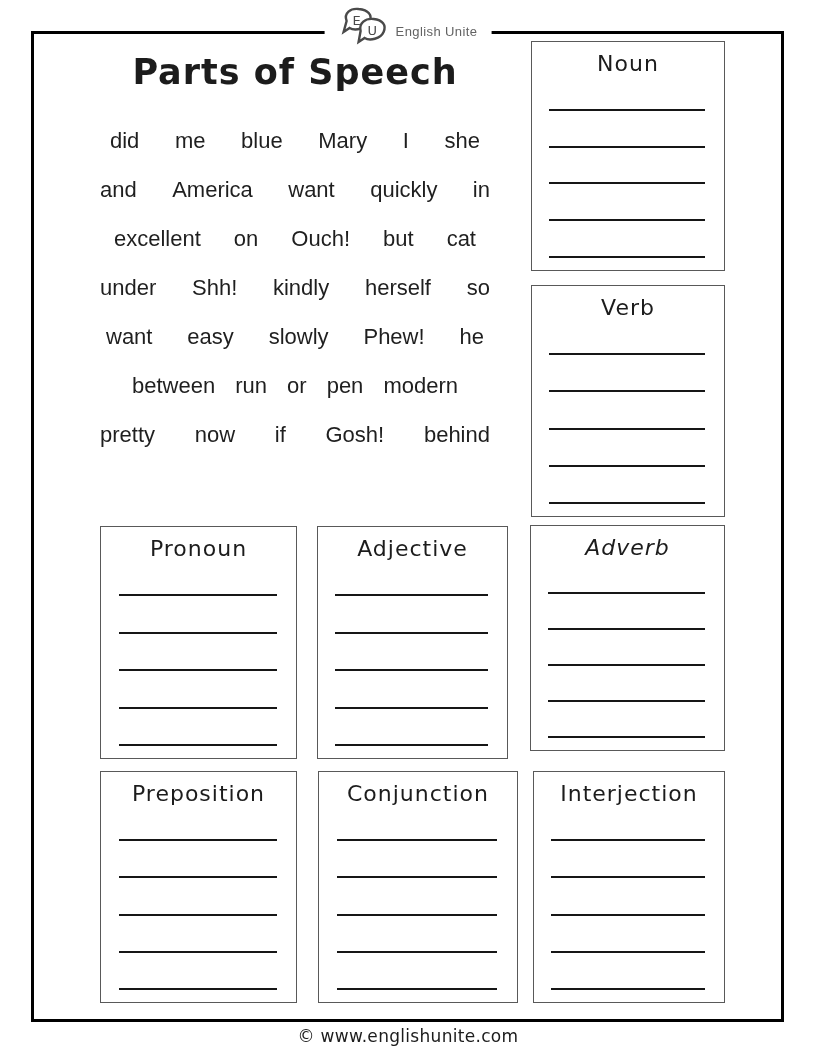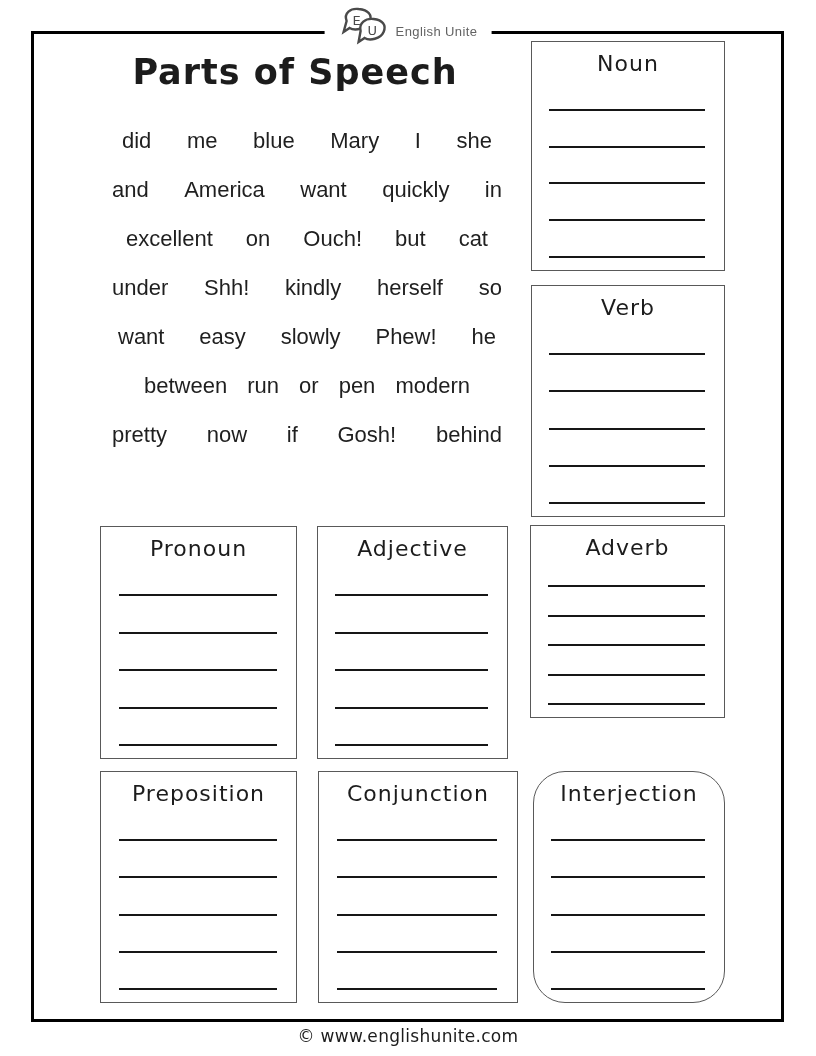--- a/index.html
+++ b/index.html
@@ -38,21 +38,20 @@
     text-align: center;
     font-family: "DejaVu Sans", sans-serif;
     font-size: 35px; letter-spacing: 1px; color: #1c1c1c;
     z-index: 1;
   }
 
   
   .word-bank {
     position: absolute; left: 100px; top: 116px; width: 390px;
     z-index: 1;
-    margin-left: 12px;
   }
   .wb-row {
     height: 49px;
     display: flex; justify-content: space-between; align-items: center;
     font-size: 22px; color: #1f1f1f;
   }
   .wb-row:nth-child(1) { padding: 0 10px; }
   .wb-row:nth-child(3) { padding: 0 14px; text-align: center; }
   .wb-row:nth-child(5) { padding: 0 6px; }
   .wb-row:nth-child(6) { padding: 0 32px; }
@@ -72,24 +71,24 @@
   .cat-lines {
     position: absolute; left: 9%; right: 10%; top: 32px; bottom: 12px;
     display: flex; flex-direction: column;
   }
   .blank-line { flex: 1; border-bottom: 2px solid #161616; }
 
   .box-noun         { left: 531px; top: 41px;  width: 194px; height: 230px; }
   .box-verb         { left: 531px; top: 285px; width: 194px; height: 232px; }
   .box-pronoun      { left: 100px; top: 526px; width: 197px; height: 233px; }
   .box-adjective    { left: 317px; top: 526px; width: 191px; height: 233px; }
-  .box-adverb       { left: 530px; top: 525px; width: 195px; height: 193px; }
+  .box-adverb       { left: 530px; top: 525px; width: 195px; height: 226px; font-style: italic; }
   .box-preposition  { left: 100px; top: 771px; width: 197px; height: 232px; }
   .box-conjunction  { left: 318px; top: 771px; width: 200px; height: 232px; }
-  .box-interjection { left: 533px; top: 771px; width: 192px; height: 232px; border-radius: 32px; }
+  .box-interjection { left: 533px; top: 771px; width: 192px; height: 232px; }
 
   .footer {
     position: absolute; top: 1026px; left: 0; width: 816px;
     text-align: center;
     font-family: "DejaVu Sans", sans-serif;
     font-size: 17px; color: #1c1c1c; letter-spacing: 0.3px;
   }
 </style>
 </head>
 <body>

